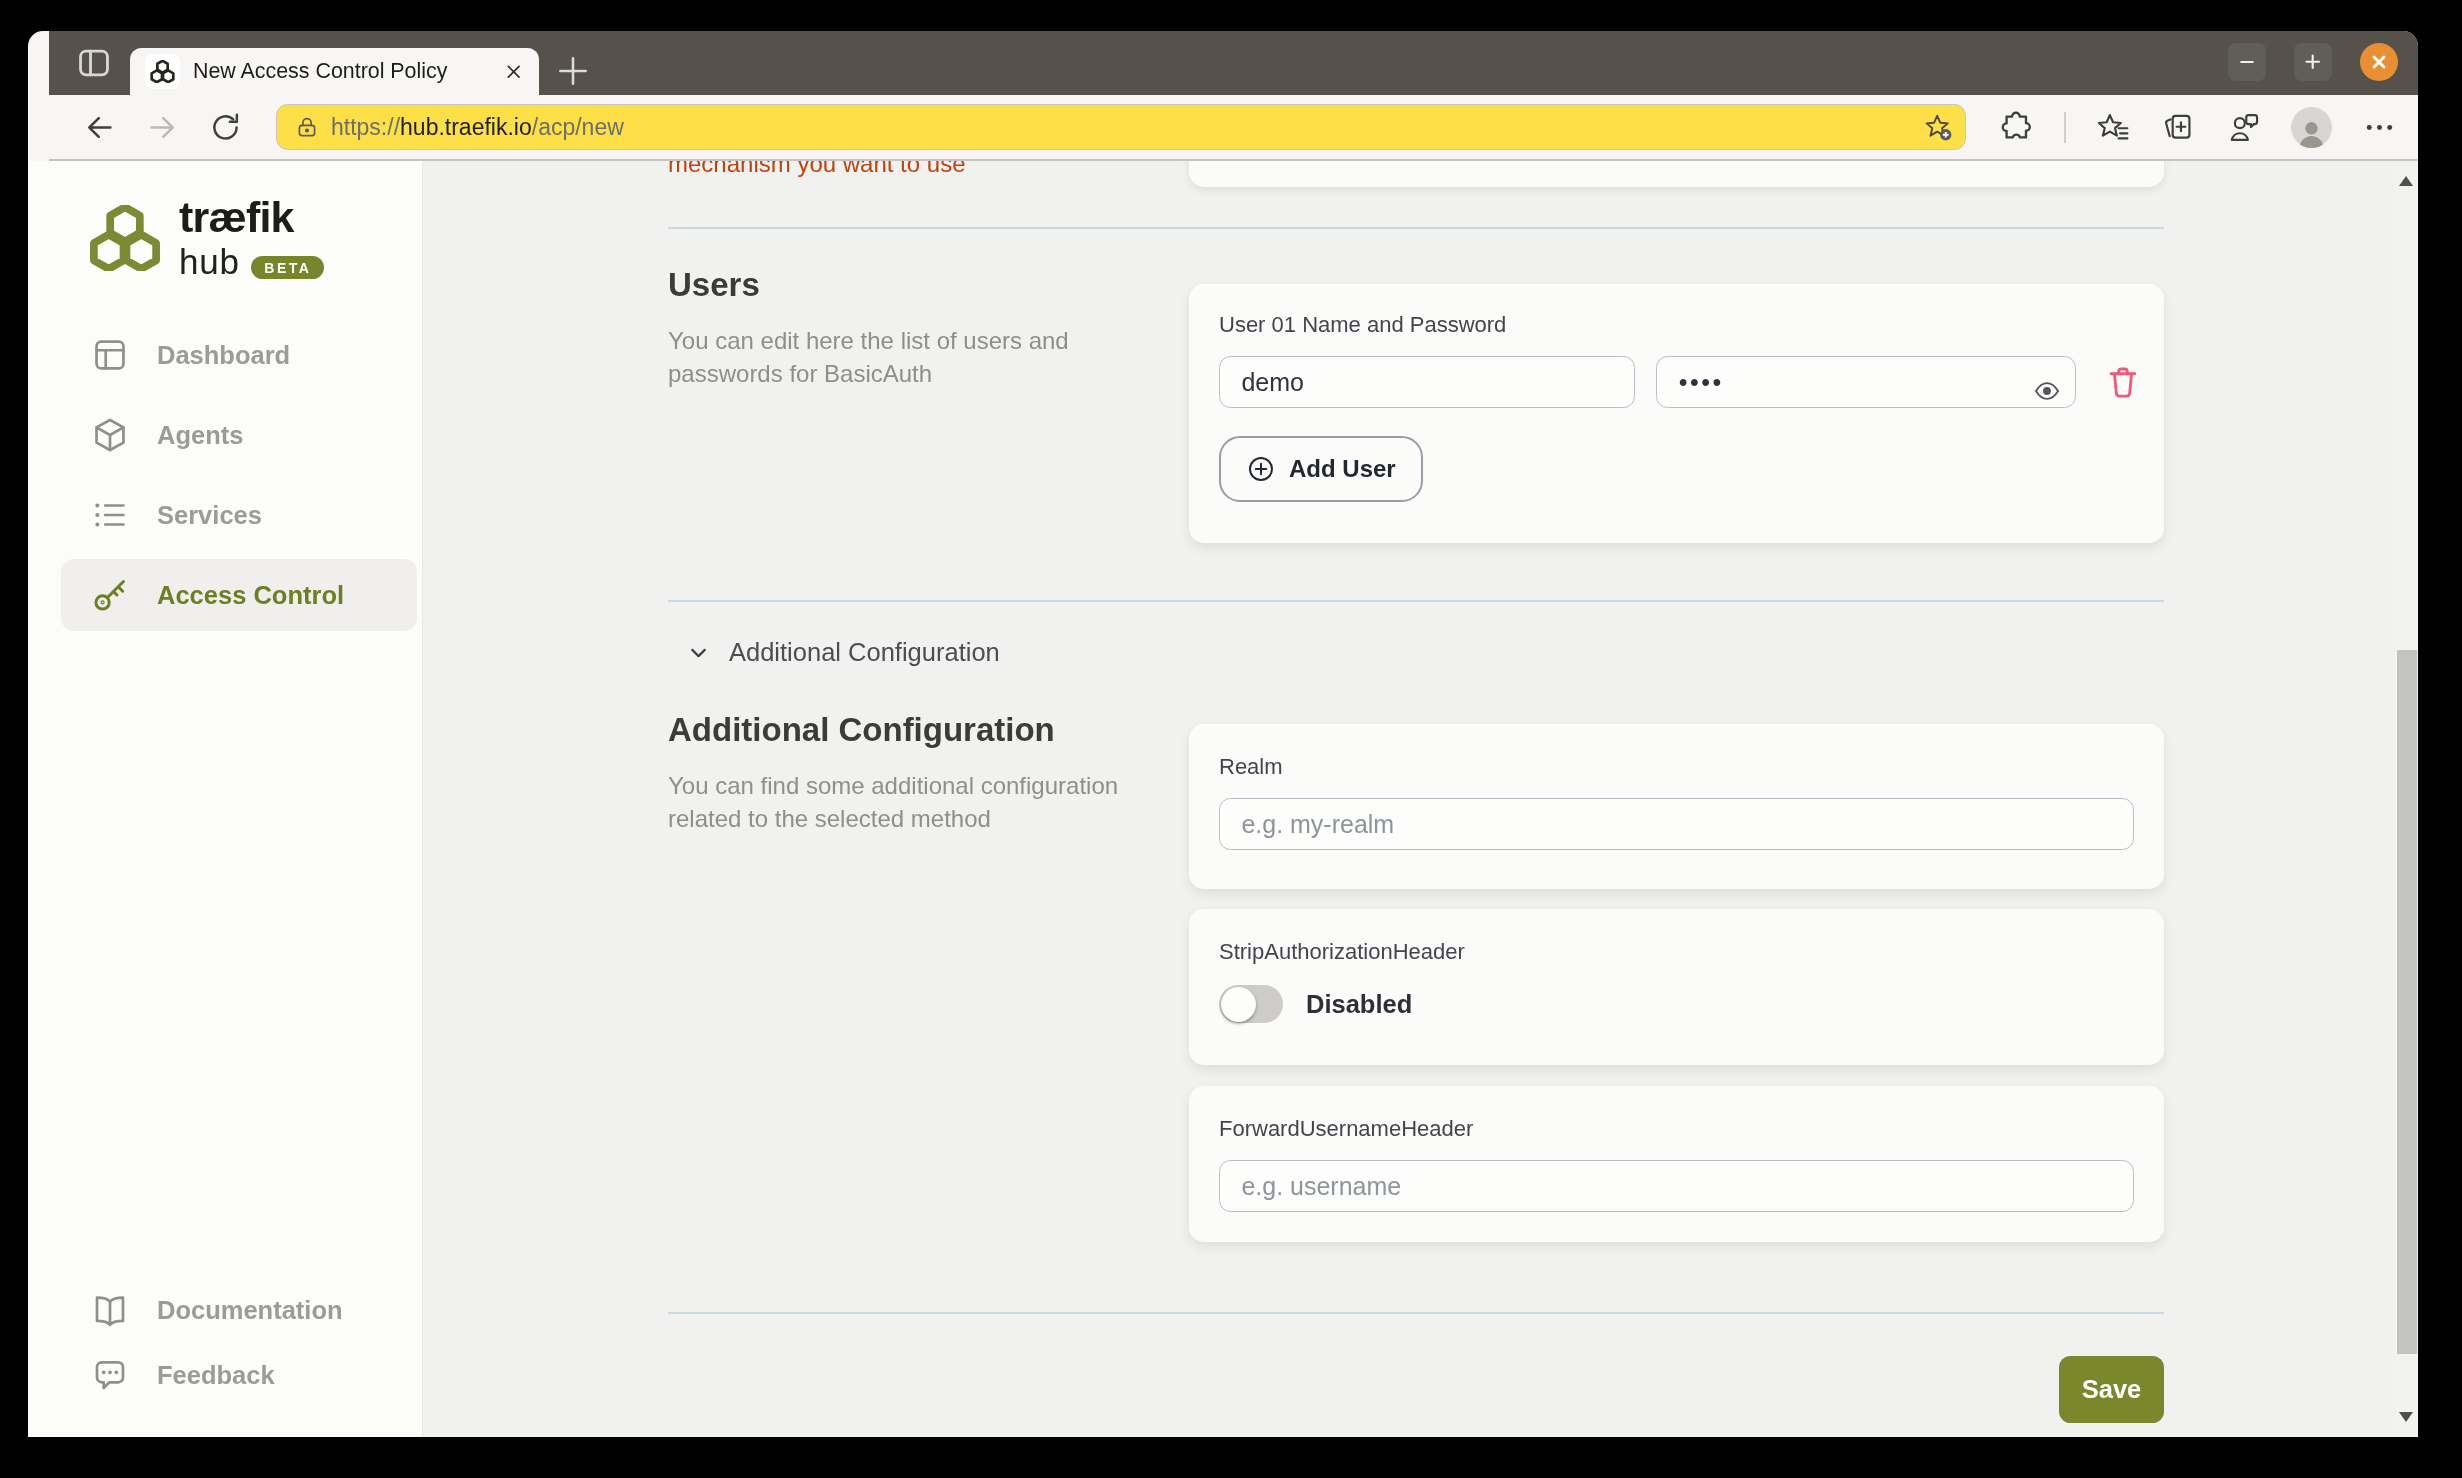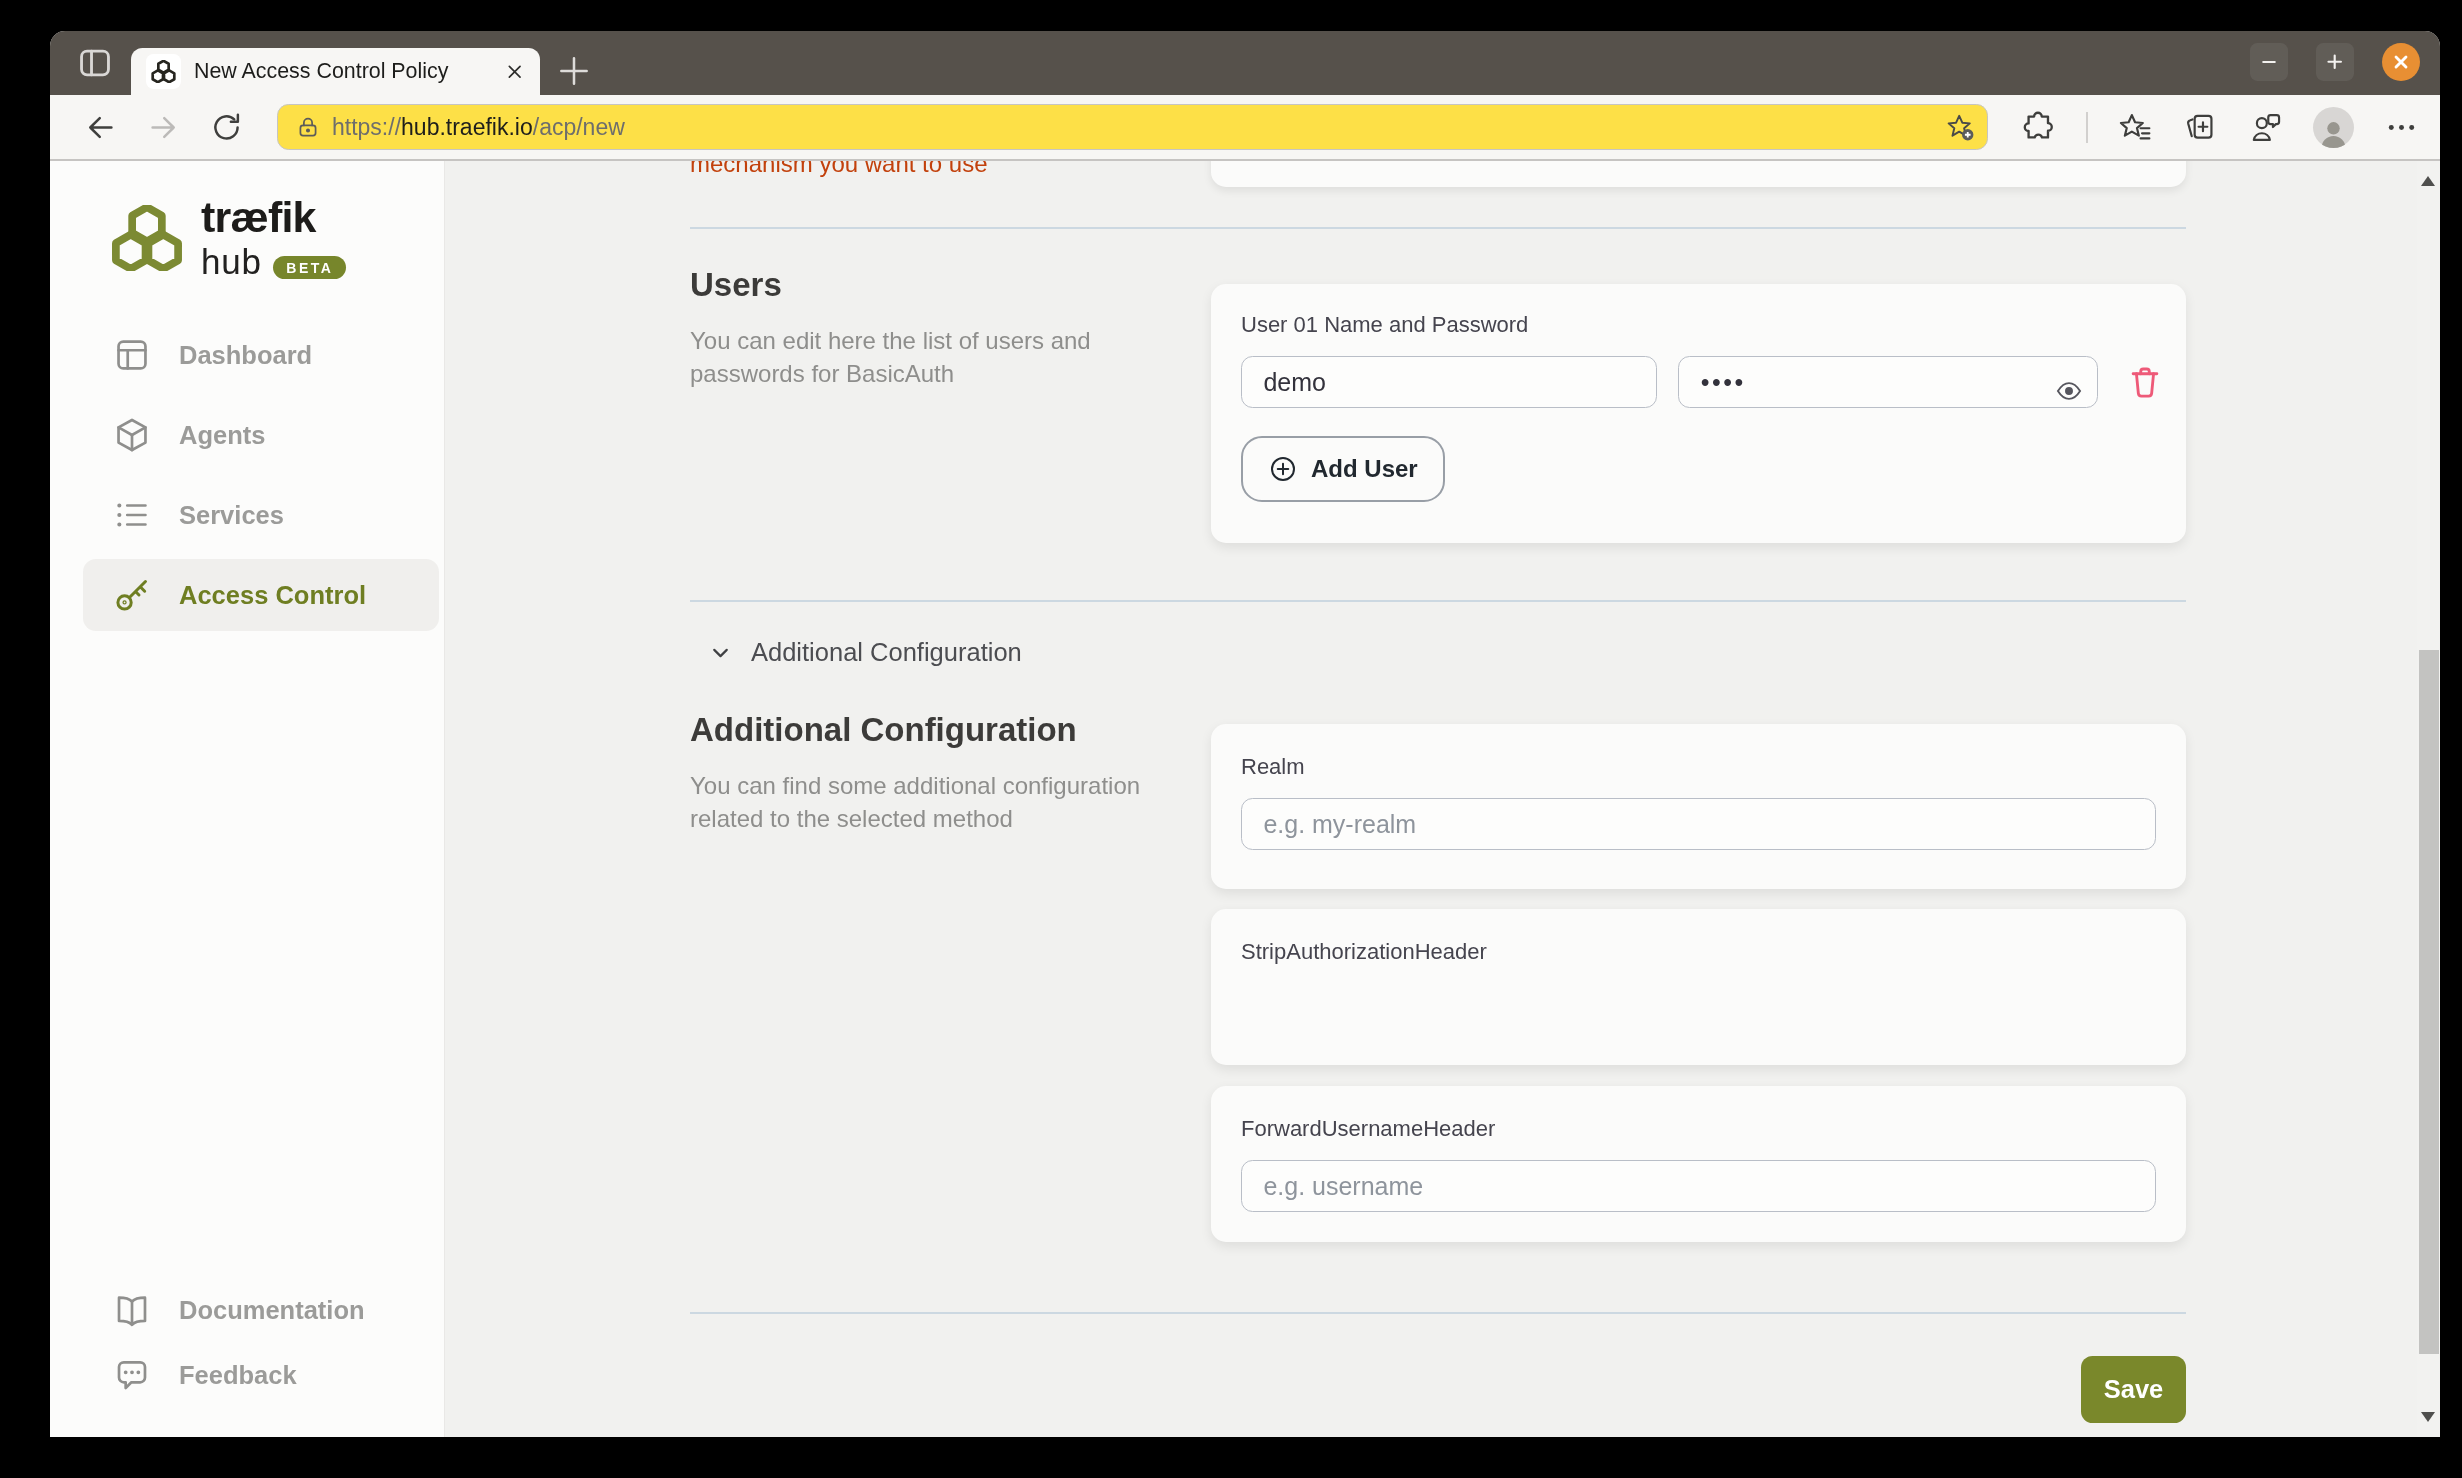--- a/index.html
+++ b/index.html
@@ -1,21 +1,21 @@
 <!DOCTYPE html>
 <html style="font-size:13px"><head>
 <meta charset="utf-8">
 <style>
   * { margin:0; padding:0; box-sizing:border-box; }
   html,body { width:2462px; height:1478px; background:#000; overflow:hidden;
               font-family:"Liberation Sans", sans-serif; }
 
   
-  .window { position:absolute; left:50px; top:31px; width:2390px; height:1406px;
-            background:#f7f6f4; border-radius:15px 15px 0 0; overflow:hidden; }
+  .window { position:absolute; left:28px; top:31px; width:2390px; height:1406px;
+            background:#f7f6f4; border-radius:15px 15px 0 0; overflow:hidden;padding-left:21px; }
 
   
   .titlebar { position:relative; height:64px; background:#56514b; }
   .ws-btn { position:absolute; left:26px; top:13px; width:38px; height:38px; color:#d9d7d5; }
   .tab { position:absolute; left:81px; top:16.5px; width:409px; height:48px;
          background:#f7f6f4; border-radius:11.5px 11.5px 0 0;
          display:flex; align-items:center; padding:0 15px; gap:13px; }
   .favicon-tile { width:35px; height:35px; background:#fff; border-radius:7.4px;
                   display:flex; align-items:center; justify-content:center; flex:none; }
   .tab-title { flex:1; font-size:21.4px; color:#1d1d1b; white-space:nowrap; overflow:hidden; }
@@ -375,20 +375,26 @@
         <p style="max-width:486px">You can find some additional configuration related to the selected method</p>
       </div>
 
       <div class="card" style="top:563px; height:165px;">
         <div class="field-label">Realm</div>
         <input class="t-input" placeholder="e.g. my-realm" style="">
       </div>
 
       <div class="card" style="top:748px; height:156px;">
         <div class="field-label" style="margin-bottom:0">StripAuthorizationHeader</div>
+        <div class="toggle-row">
+          <span class="toggle">
+              <span class="knob"></span>
+            </span>
+          <span class="toggle-state">Disabled</span>
+        </div>
       </div>
 
       <div class="card" style="top:925px; height:156px;">
         <div class="field-label">ForwardUsernameHeader</div>
         <input class="t-input" placeholder="e.g. username" style="">
       </div>
 
       <div class="divider" style="top:1151px"></div>
 
       <button class="save-btn">Save</button>

